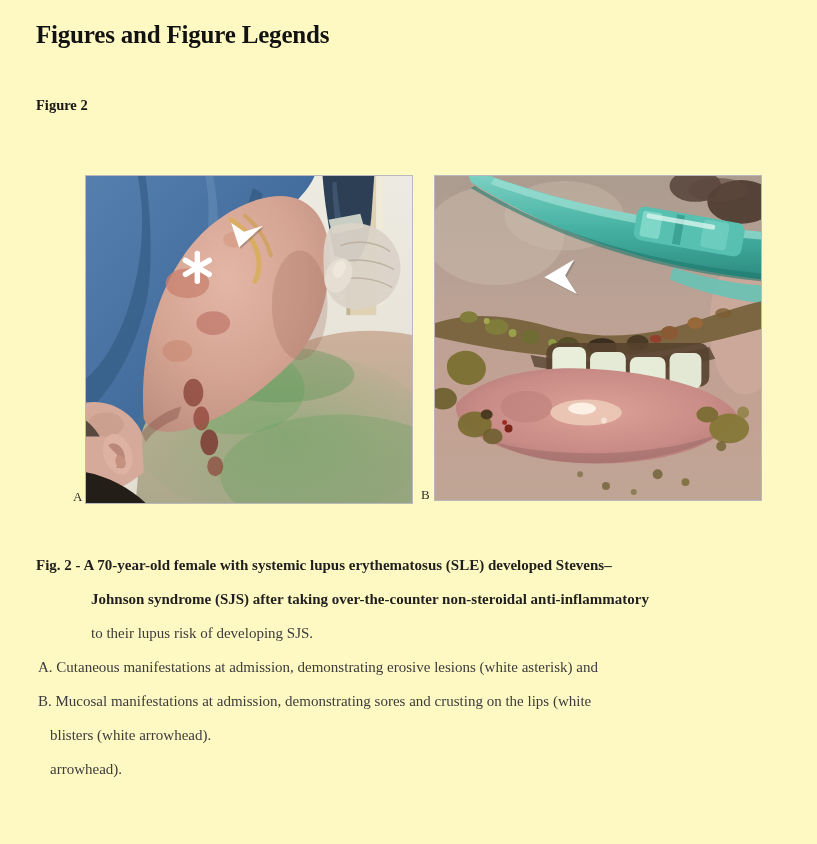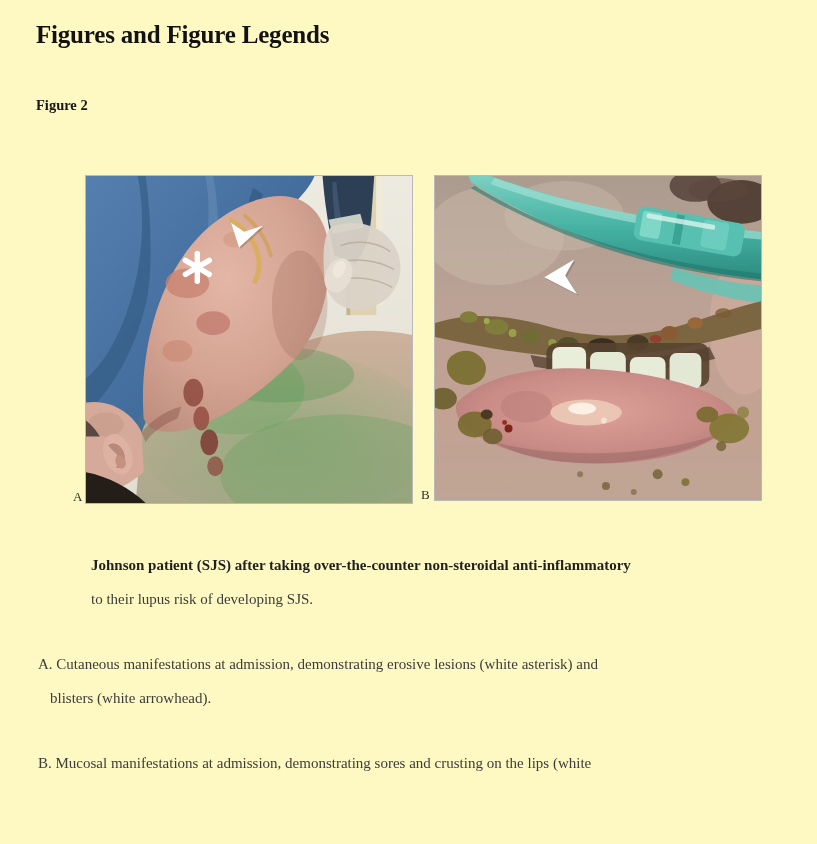--- a/index.html
+++ b/index.html
@@ -25,21 +25,21 @@
   }
   .letter-a{left:73px;top:490px;}
   .letter-b{left:421px;top:488px;}
   .caption{
     position:absolute;left:36px;top:548px;width:760px;
     font-size:15px;line-height:34px;color:#3c3c3c;
   }
   .cap-line{white-space:nowrap;height:34px;}
   .cap-bold{font-weight:bold;color:#1f1f1f;}
   .hang-cap{padding-left:55px;}
-  .item-first{padding-left:2px;margin-top:31px;}
+  .item-first{padding-left:2px;}
   .hang-item{padding-left:14px;}
 </style>
 </head>
 <body>
 
 <div class="page">
 
   <div class="doc-title">Figures and Figure Legends</div>
 
   <div class="fig-heading">Figure 2</div>
@@ -214,20 +214,22 @@
         <path d="M110,102 L140,84 L131,100 L143,119 Z" fill="rgba(60,60,60,0.25)" transform="translate(1.5,1.5)"></path>
         <path d="M110,102 L140,84 L131,100 L143,119 Z" fill="#ffffff"></path>
       </g>
     </svg>
   </div>
 
   <div class="panel-letter letter-a">A</div>
   <div class="panel-letter letter-b">B</div>
 
   <div class="caption">
-    <div class="cap-line hang-cap"><span class="cap-bold">Johnson patient (SJS) after taking over-the-counter non-steroidal anti-inflammatory</span><span></span></div>
+    <div class="cap-line"><span class="cap-bold">Fig. 2 - A 70-year-old female with systemic lupus erythematosus (SLE) developed Stevens–</span><span></span></div>
+    <div class="cap-line hang-cap"><span class="cap-bold">Johnson syndrome (SJS) after taking over-the-counter non-steroidal anti-inflammatory</span><span></span></div>
     <div class="cap-line hang-cap"><span>to their lupus risk of developing SJS.</span></div>
     <div class="cap-line item-first">A. Cutaneous manifestations at admission, demonstrating erosive lesions (white asterisk) and</div>
+    <div class="cap-line item-first">B. Mucosal manifestations at admission, demonstrating sores and crusting on the lips (white</div>
     <div class="cap-line hang-item">blisters (white arrowhead).</div>
-    <div class="cap-line item-first">B. Mucosal manifestations at admission, demonstrating sores and crusting on the lips (white</div>
+    <div class="cap-line hang-item">arrowhead).</div>
   </div>
 
 </div>
 
 </body></html>

